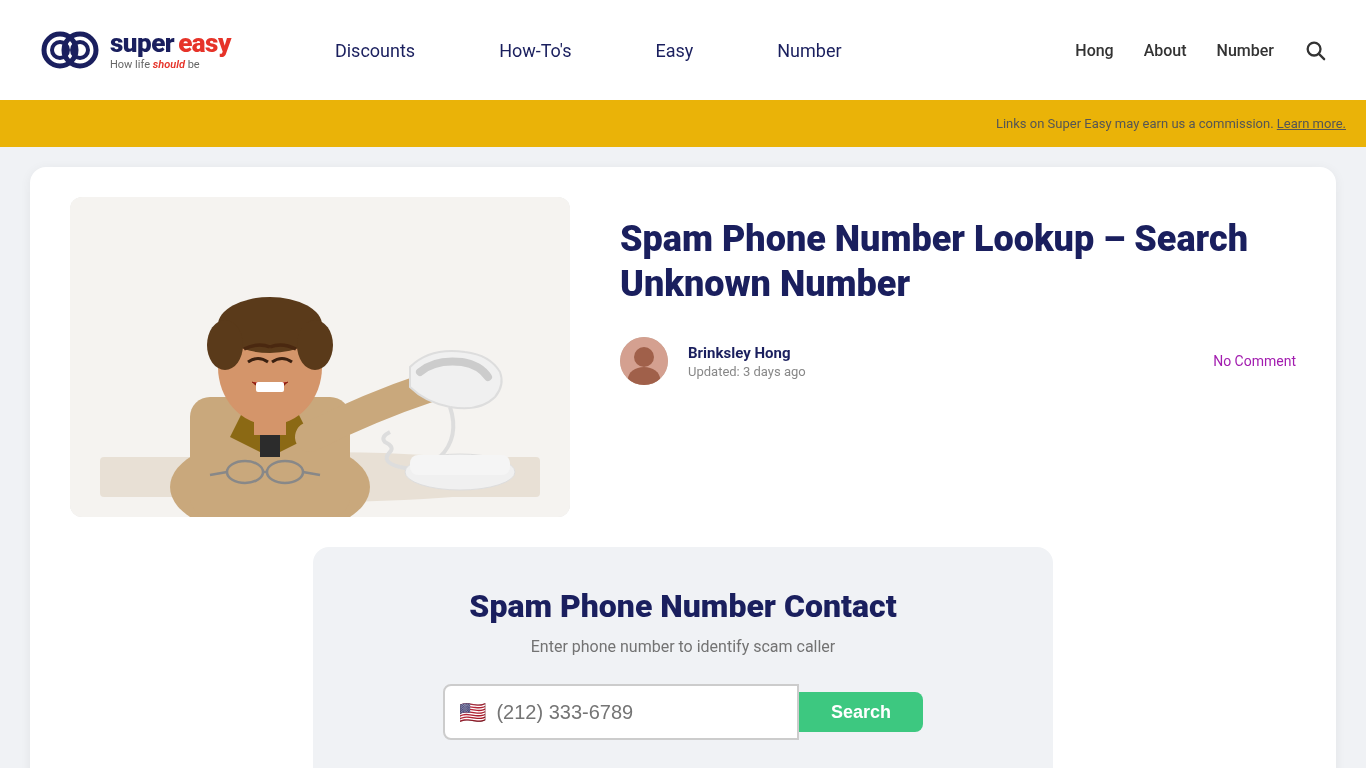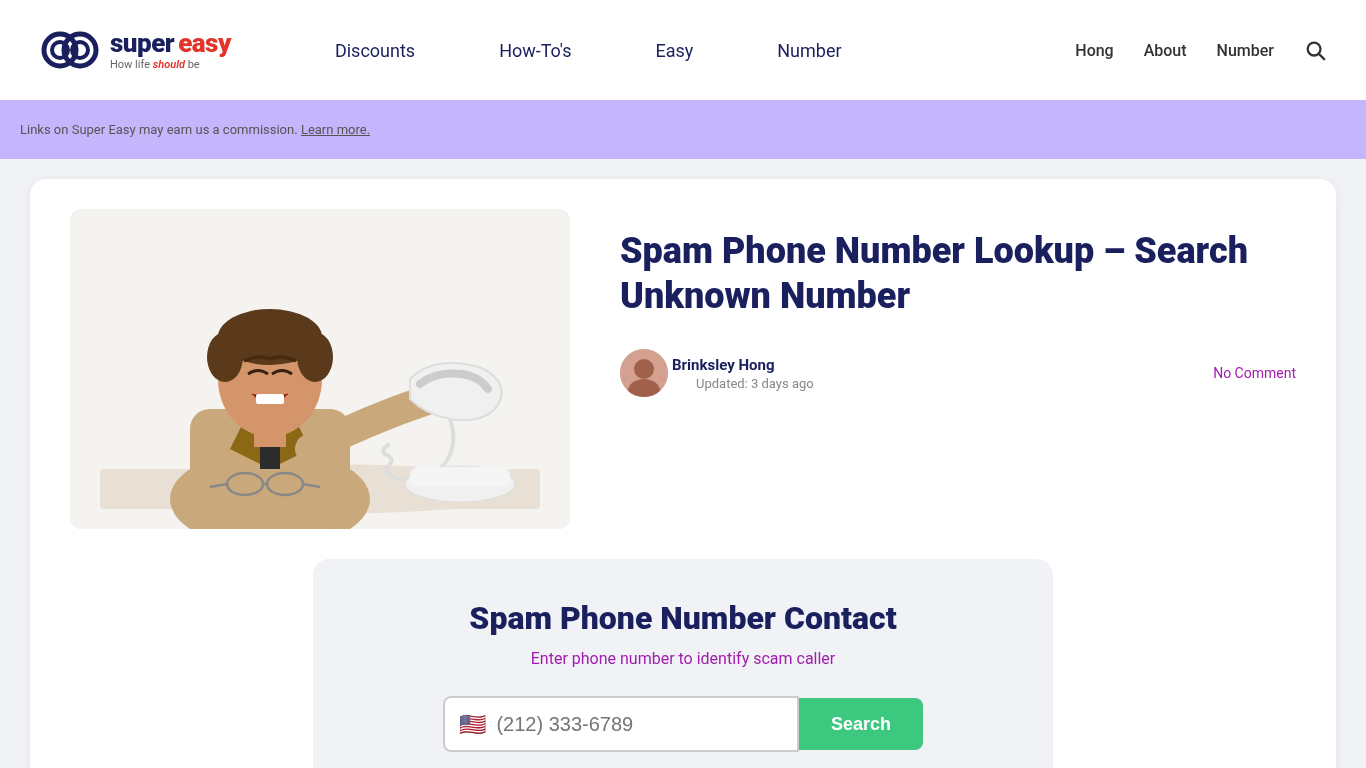--- a/index.html
+++ b/index.html
@@ -88,23 +88,23 @@
       border: none;
       cursor: pointer;
       color: #333;
       font-size: 22px;
       display: flex;
       align-items: center;
     }
 
     
     .commission-bar {
-      background: #c4b5fd;
-      text-align: left;
-      padding: 22px 20px;
+      background: #eab308;
+      text-align: right;
+      padding: 16px 20px;
       font-size: 13px;
       color: #555;
     }
     .commission-bar a {
       color: #555;
       text-decoration: underline;
     }
 
     
     main {
@@ -146,21 +146,21 @@
     .article-title {
       font-size: 36px;
       font-weight: 900;
       color: #1a1f5e;
       line-height: 1.25;
       margin-bottom: 30px;
     }
     .author-row {
       display: flex;
       align-items: center;
-      gap: 4px;
+      gap: 20px;
     }
     .author-avatar {
       width: 48px;
       height: 48px;
       border-radius: 50%;
       background: #c8a898;
       flex-shrink: 0;
       overflow: hidden;
       display: flex;
       align-items: center;
@@ -172,21 +172,20 @@
     }
     .author-name {
       font-size: 15px;
       font-weight: 700;
       color: #1a1f5e;
     }
     .author-updated {
       font-size: 13px;
       color: #888;
       margin-top: 2px;
-      margin-left: 24px;
     }
     .no-comment {
       margin-left: auto;
       font-size: 14px;
       color: #a21caf;
     }
 
     
     .lookup-widget {
       background: #f0f2f5;
@@ -199,21 +198,21 @@
       margin-right: auto;
     }
     .lookup-widget-title {
       font-size: 32px;
       font-weight: 900;
       color: #1a1f5e;
       margin-bottom: 12px;
     }
     .lookup-widget-subtitle {
       font-size: 16px;
-      color: #a21caf;
+      color: #737373;
       margin-bottom: 28px;
     }
     .lookup-input-row {
       display: flex;
       gap: 0;
       align-items: center;
       max-width: 480px;
       margin: 0 auto;
     }
     .phone-input-wrapper {
@@ -237,21 +236,21 @@
       font-size: 20px;
       color: #999;
       width: 100%;
       background: transparent;
     }
     .search-btn {
       background: #3dc880;
       color: #fff;
       border: none;
       border-radius: 0 8px 8px 0;
-      height: 52px;
+      height: 40px;
       padding: 0 32px;
       font-size: 18px;
       font-weight: 700;
       cursor: pointer;
       white-space: nowrap;
     }
   </style>
 </head>
 <body>
 

